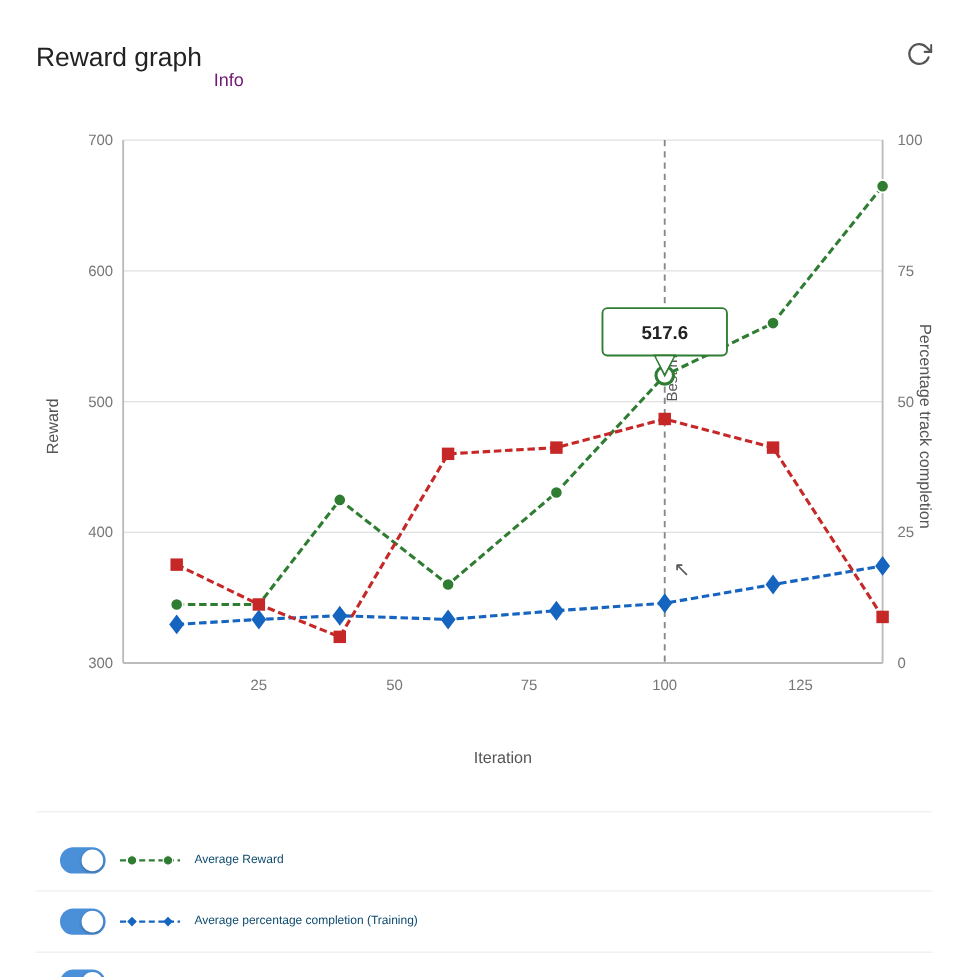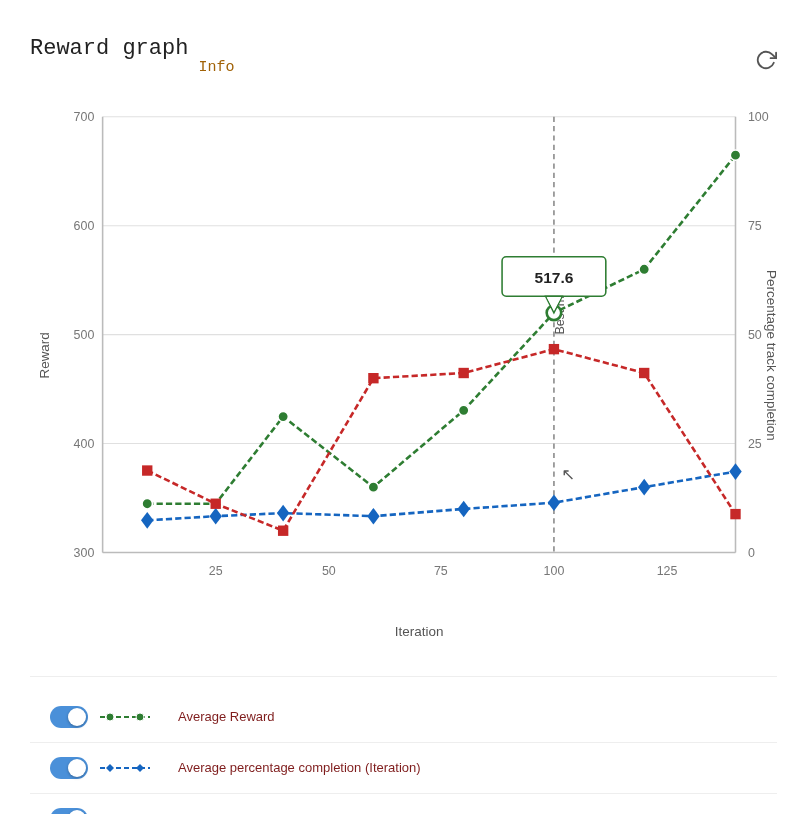--- a/index.html
+++ b/index.html
@@ -8,38 +8,37 @@
       background: #fff;
       color: #333;
       width: 807px;
       min-height: 814px;
     }
     .page {
       padding: 20px 30px;
     }
     .header {
       display: flex;
-      align-items: flex-end;
+      align-items: center;
       justify-content: space-between;
       margin-bottom: 20px;
-      font-family: Liberation Mono, monospace;
     }
     .header-left {
       display: flex;
       align-items: center;
       gap: 10px;
     }
     .title {
       font-size: 22px;
       font-weight: 500;
       color: #222;
     }
     .info-badge {
       font-size: 15px;
-      color: #a16207;
+      color: #701a75;
       font-weight: 500;
       cursor: pointer;
       margin-top: 39px;
     }
     .refresh-btn {
       background: none;
       border: none;
       cursor: pointer;
       color: #555;
       font-size: 20px;
@@ -81,23 +80,22 @@
       border-radius: 50%;
       position: absolute;
       top: 2px;
       right: 2px;
       box-shadow: 0 1px 3px rgba(0,0,0,0.3);
     }
     .legend-line-label {
       display: flex;
       align-items: center;
       gap: 6px;
-      color: #7f1d1d;
-      font-size: 13px;
-      margin-left: 16px;
+      color: #0c4a6e;
+      font-size: 10px;
     }
     .legend-line {
       display: flex;
       align-items: center;
       gap: 2px;
     }
   </style>
 </head>
 <body>
 
@@ -221,21 +219,21 @@
 
     <div class="legend-item">
       <div class="toggle"></div>
       <div class="legend-line">
         <svg width="50" height="14" viewBox="0 0 50 14">
           <line x1="0" y1="7" x2="50" y2="7" stroke="#1565c0" stroke-width="2" stroke-dasharray="5,3"></line>
           <polygon points="10,3 14,7 10,11 6,7" fill="#1565c0"></polygon>
           <polygon points="40,3 44,7 40,11 36,7" fill="#1565c0"></polygon>
         </svg>
       </div>
-      <span class="legend-line-label">Average percentage completion (Iteration)</span>
+      <span class="legend-line-label">Average percentage completion (Training)</span>
     </div>
 
     <div class="legend-item">
       <div class="toggle"></div>
       <div class="legend-line">
         <svg width="50" height="14" viewBox="0 0 50 14">
           <line x1="0" y1="7" x2="50" y2="7" stroke="#c62828" stroke-width="2" stroke-dasharray="5,3"></line>
           <rect x="6" y="3" width="8" height="8" fill="#c62828"></rect>
           <rect x="36" y="3" width="8" height="8" fill="#c62828"></rect>
         </svg>

